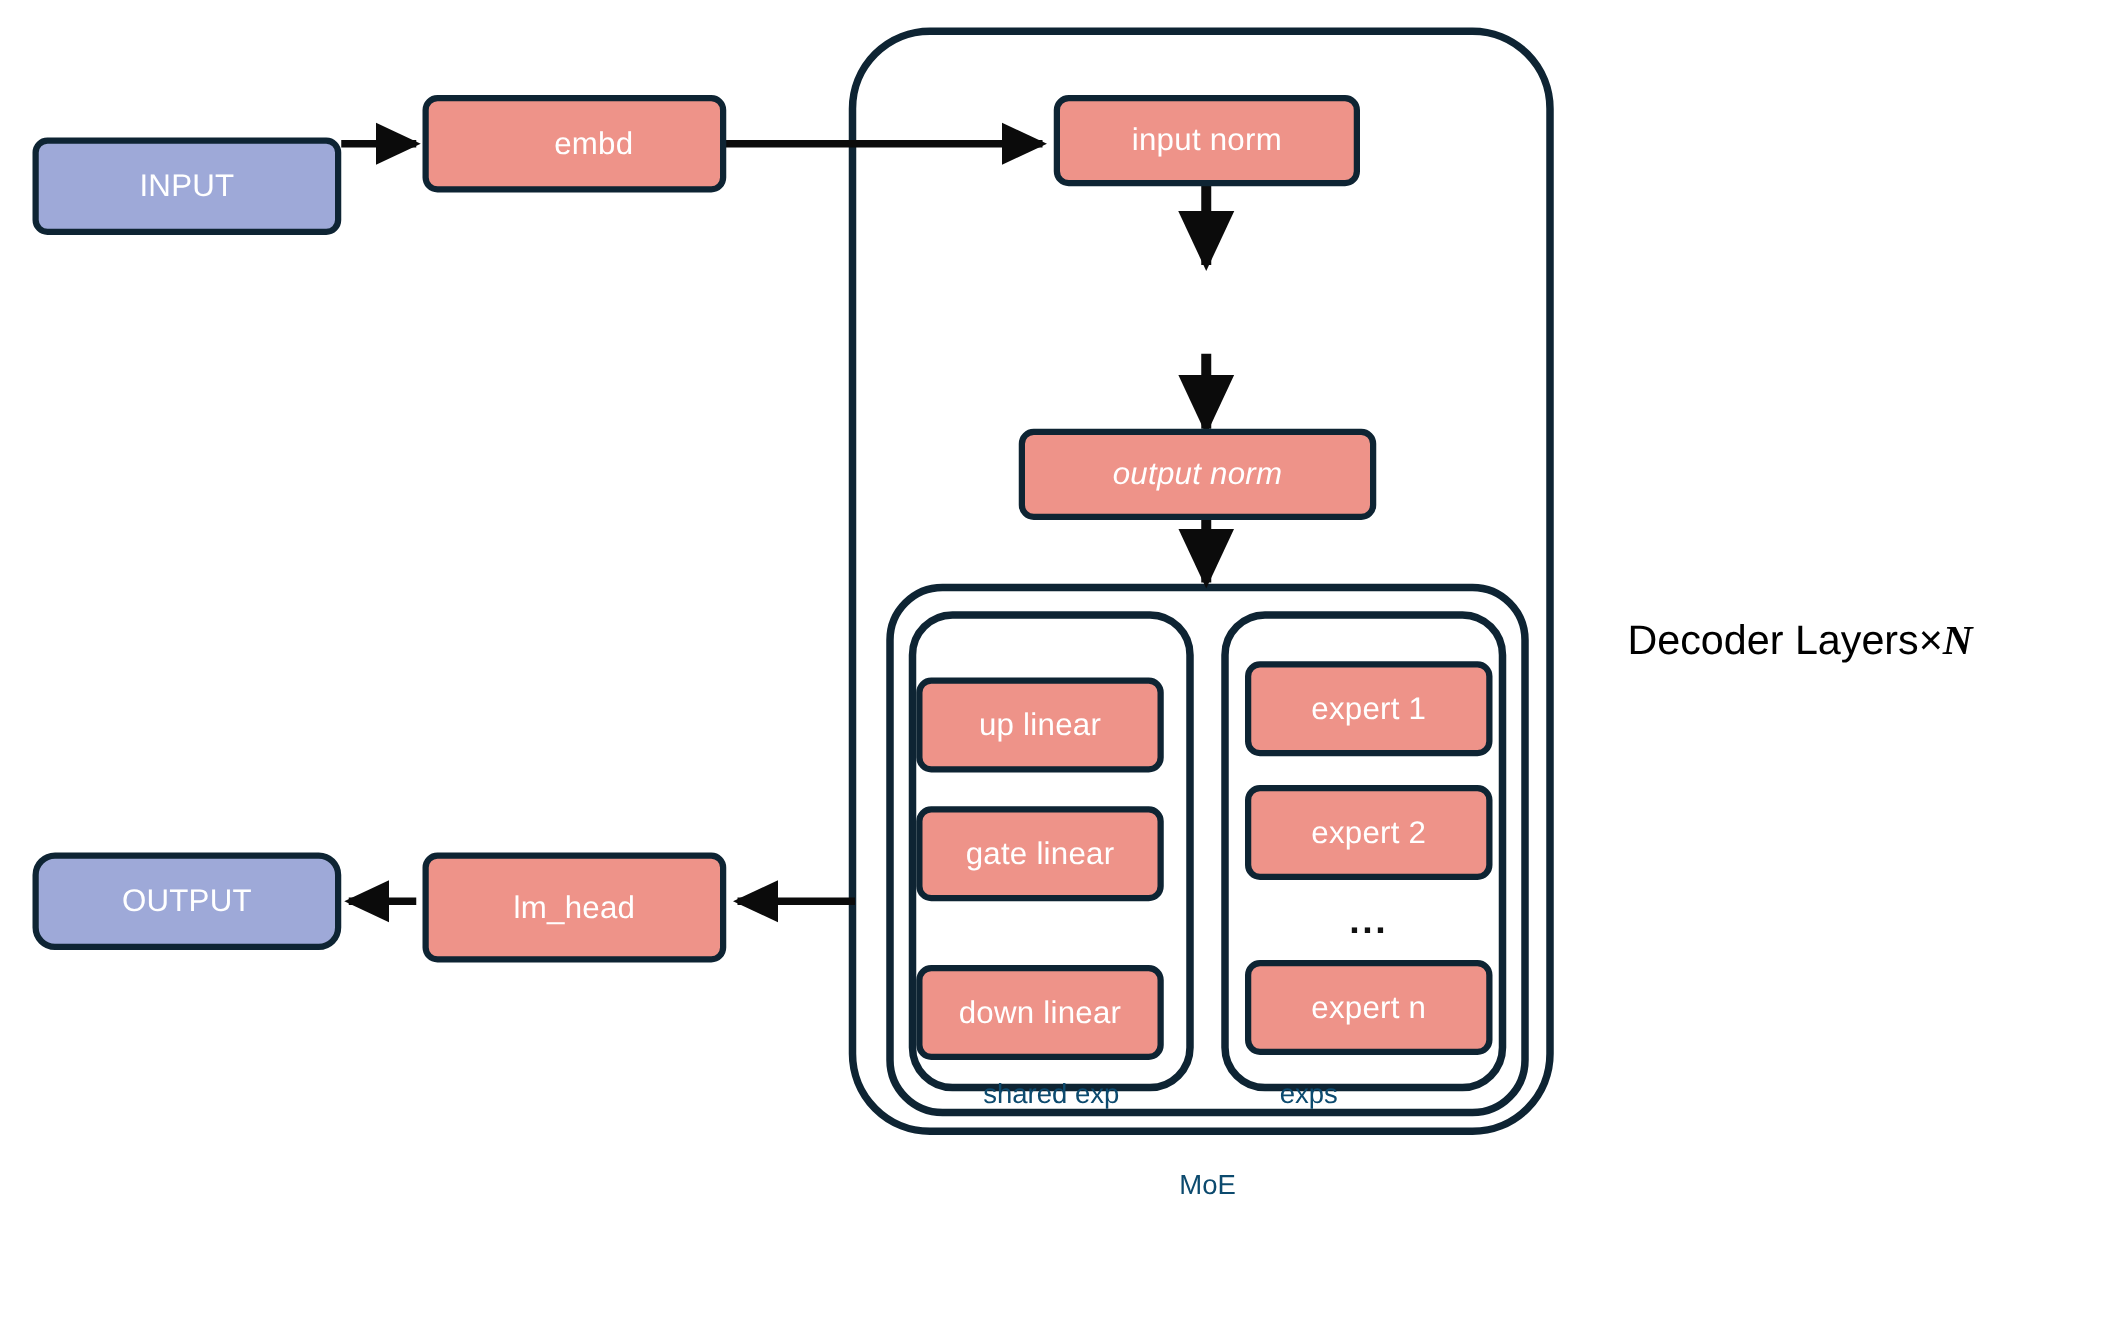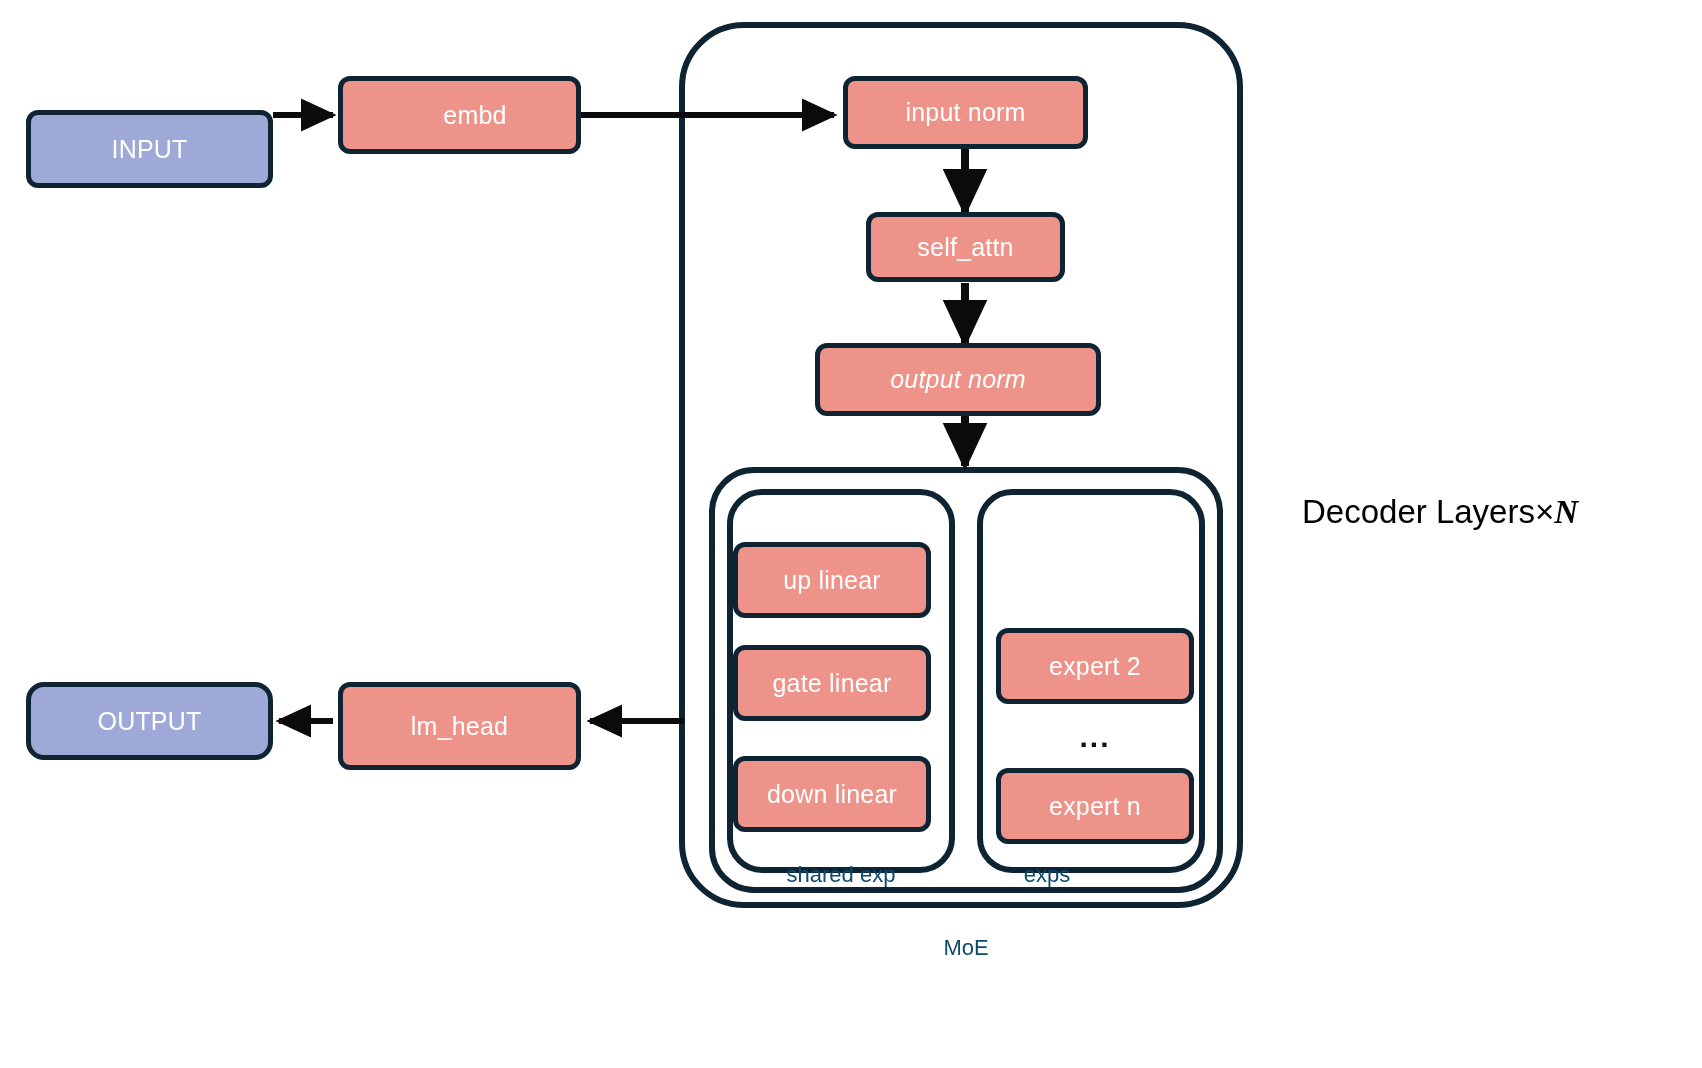--- a/index.html
+++ b/index.html
@@ -118,42 +118,42 @@
   </div>
 
   <div class="node salmon" style="left:338px; top:682px; width:243px; height:88px;">
     <span>lm_head</span>
   </div>
 
   <div class="node salmon" style="left:843px; top:76px; width:245px; height:73px;">
     <span>input norm</span>
   </div>
 
-  <div class="node salmon" style="left:866px; top:212px; width:199px; height:70px;">
-    <span>self_attn</span>
-  </div>
 
   <div class="node salmon" style="left:815px; top:343px; width:286px; height:73px;font-style:italic;">
     <span>output norm</span>
   </div>
 
   <div class="node salmon" style="left:733px; top:542px; width:198px; height:76px;">
     <span>up linear</span>
   </div>
 
   <div class="node salmon" style="left:733px; top:645px; width:198px; height:76px;">
     <span>gate linear</span>
   </div>
 
-  <div class="node salmon" style="left:733px; top:756px; width:198px; height:76px;">
+  <div class="node salmon" style="left:733px; top:772px; width:198px; height:76px;">
     <span>down linear</span>
   </div>
 
   <div class="group-label" style="left:730px; top:864px; width:222px;">shared exp</div>
 
+  <div class="node salmon" style="left:996px; top:529px; width:198px; height:76px;">
+    <span>expert 1</span>
+  </div>
 
   <div class="node salmon" style="left:996px; top:628px; width:198px; height:76px;justify-content:center;">
     <span>expert 2</span>
   </div>
 
   <div class="ellipsis" style="left:996px; top:722px; width:198px; text-align:center;">...</div>
 
   <div class="node salmon" style="left:996px; top:768px; width:198px; height:76px;">
     <span>expert n</span>
   </div>

